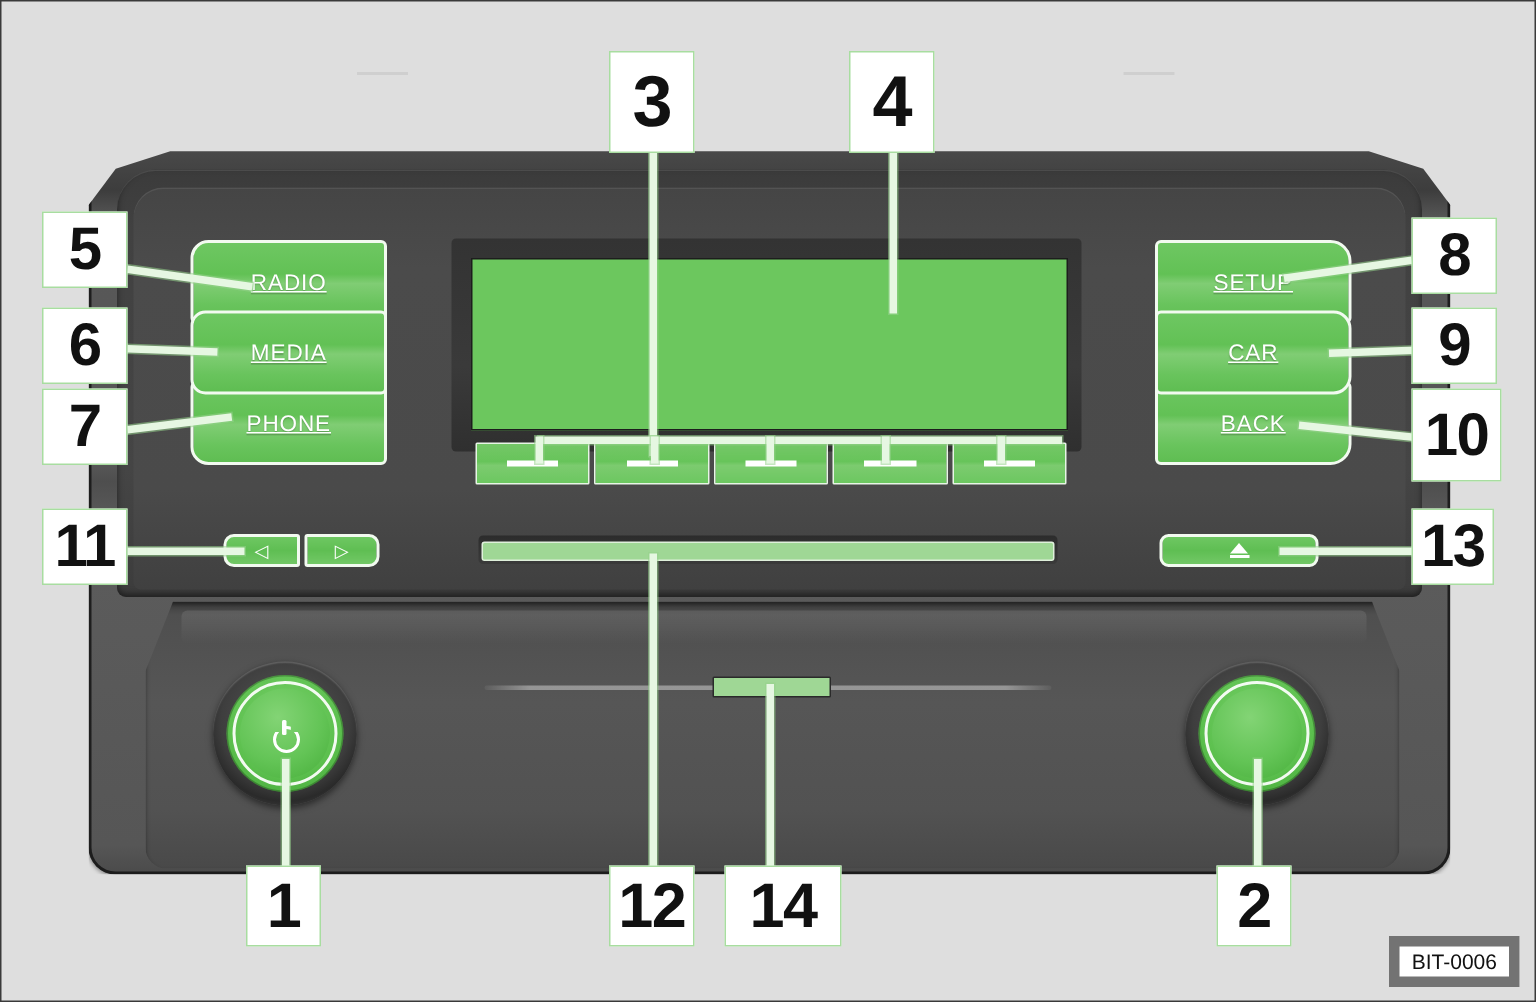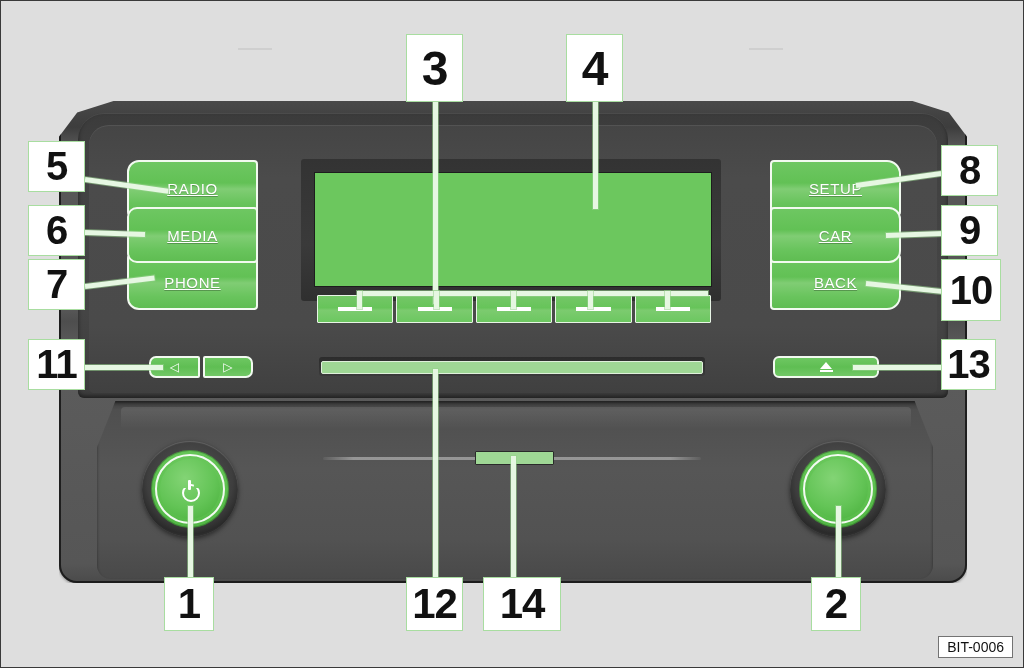--- a/index.html
+++ b/index.html
@@ -216,21 +216,21 @@
   }
   .leader.v{width:5px;}
   .leader.h{height:5px;}
   .leader.diag{
     height:5px;transform-origin:left center;
   }
 
   
   .imgid{
     position:absolute;right:10px;bottom:9px;
-    background:#fff;border:1px solid #737373;
+    background:#fff;border:7px solid #737373;
     padding:2px 8px;font-size:14px;color:#111;
     font-family:"Liberation Sans",sans-serif;
     margin-left:44px;
   }
 </style>
 </head>
 <body>
 
 <div id="stage">
 

